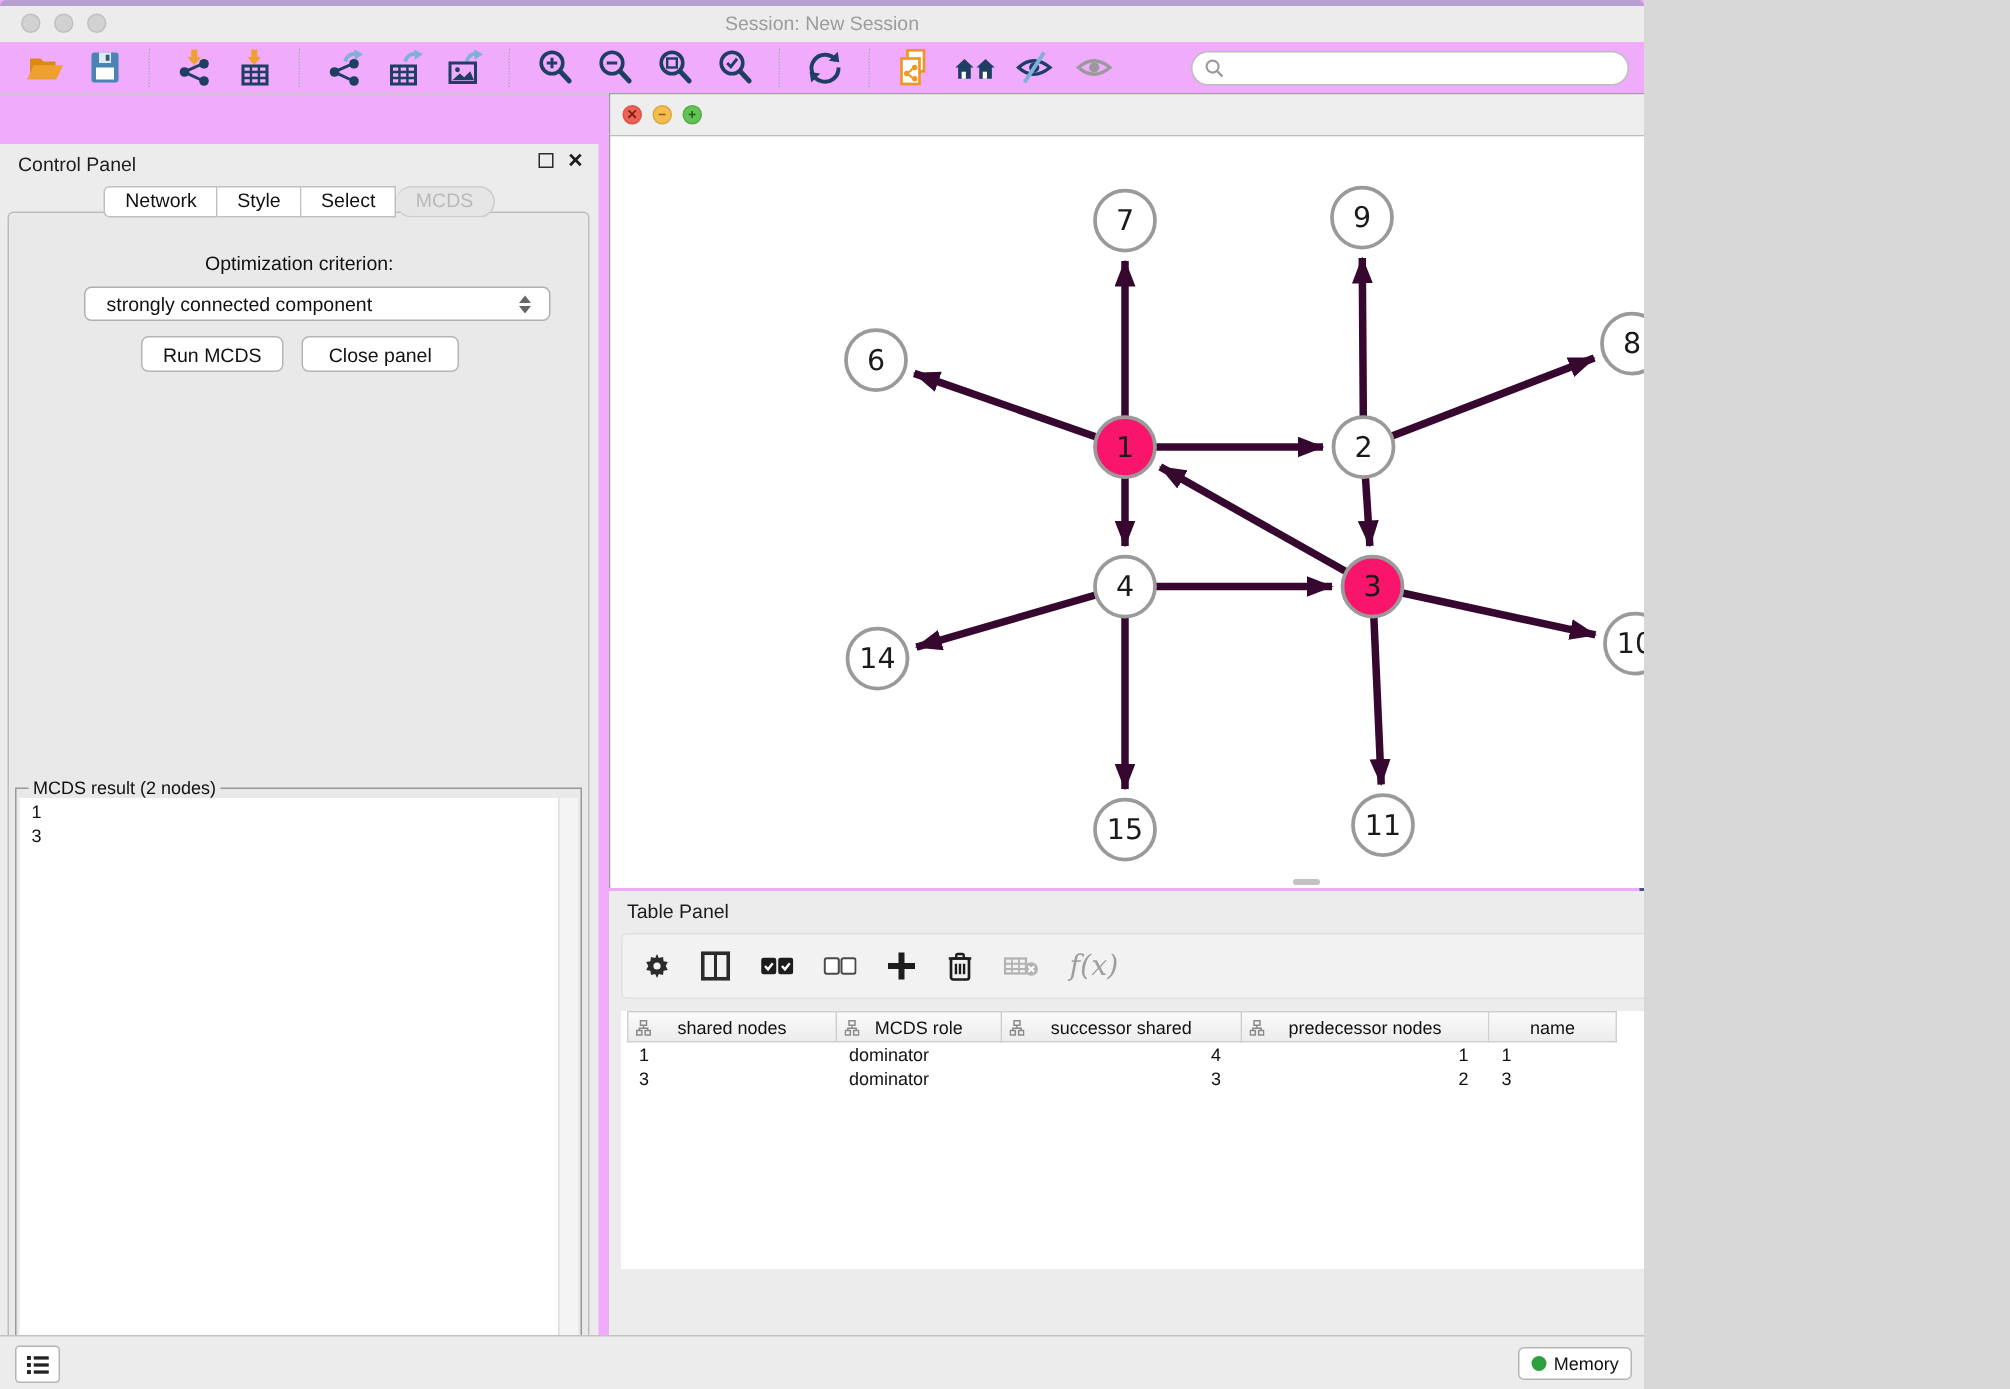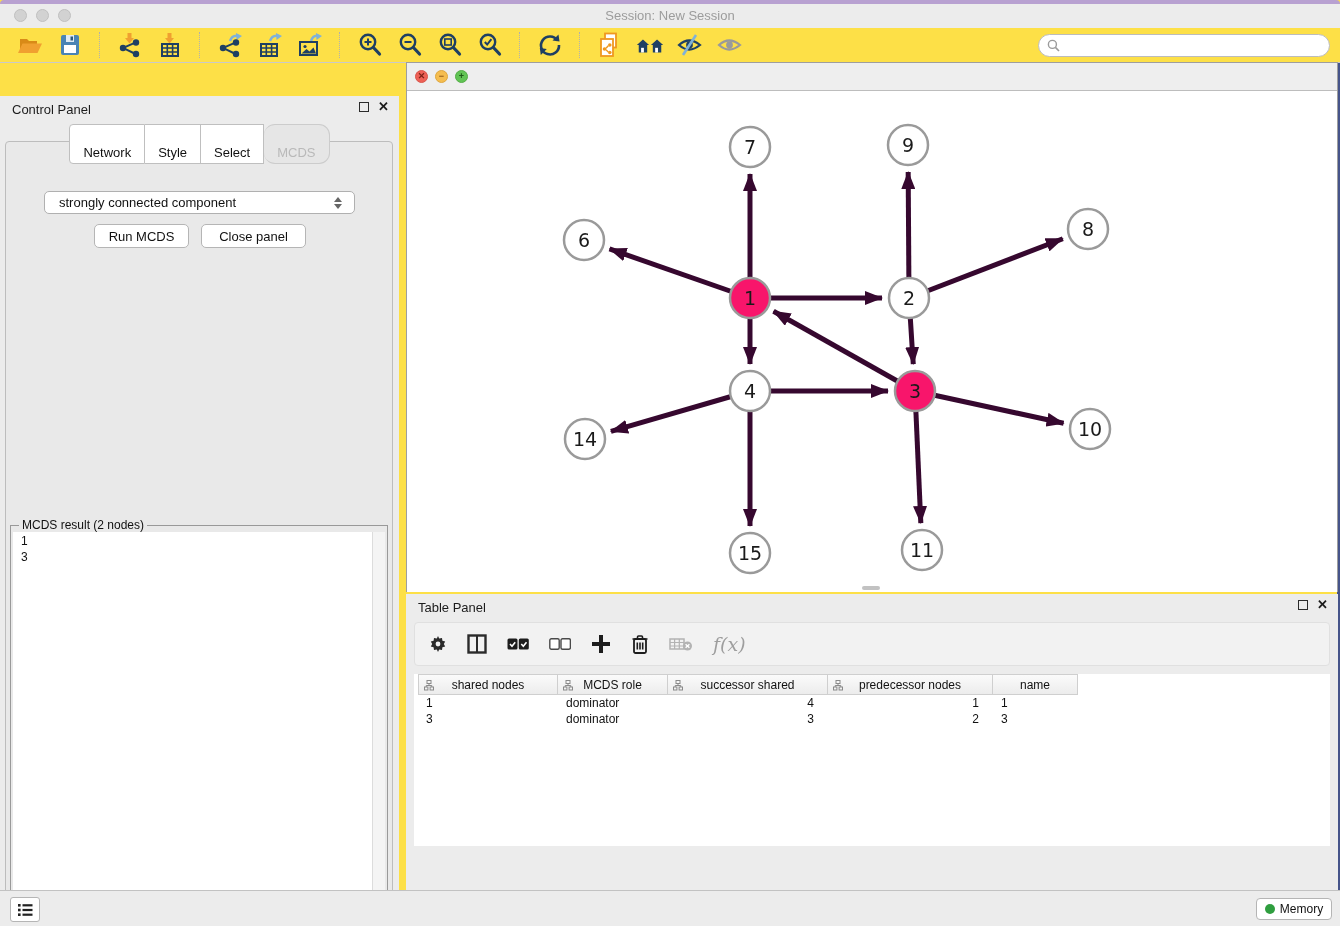--- a/index.html
+++ b/index.html
@@ -1,16 +1,16 @@
 <!DOCTYPE html>
 <html><head>
 <meta charset="utf-8">
 <style>
   html,body{margin:0;padding:0;background:#d8d8d8;font-family:"Liberation Sans",sans-serif;}
-  .app{position:relative;width:1340px;height:926px;background:#fde047;overflow:hidden;}
+  .app{position:relative;width:1096px;height:926px;background:#f0abfc;overflow:hidden;}
   .mac-strip{position:absolute;left:0;top:0;width:100%;height:4px;background:#b8a1d1;border-radius:6px 6px 0 0;}
   .edge-right{position:absolute;right:0;top:62px;width:3px;height:864px;background:#46548a;}
   
   .titlebar{position:absolute;left:0;top:4px;width:100%;height:24px;background:#ececec;}
   .tl-dots{position:absolute;left:14px;top:5px;display:flex;gap:9px;}
   .tl-dot{width:13px;height:13px;border-radius:50%;background:#d2d2d2;border:1px solid #c0c0c0;box-sizing:border-box;}
   .tb-title{position:absolute;left:0;top:4px;width:100%;text-align:center;font-size:13px;color:#9c9c9c;}
   
   .toolbar{position:absolute;left:0;top:28px;width:100%;height:35px;border-bottom:1px solid #c9c9c9;display:flex;align-items:center;padding:0 10px;box-sizing:border-box;}
   .tb-ico{width:30px;height:28px;display:flex;align-items:center;justify-content:center;margin:0 5px;}
@@ -18,27 +18,27 @@
   .search-wrap{margin-left:auto;display:flex;align-items:center;width:292px;height:23px;background:#fff;border:1px solid #bcbcbc;border-radius:12px;padding:0 8px;box-sizing:border-box;}
   .search-wrap input{border:none;outline:none;flex:1;font-size:13px;background:transparent;margin-left:6px;}
   
   .control-panel{position:absolute;left:0;top:63px;width:399px;height:819px;background:#ececec;margin-top:33px;}
   .panel-head{position:relative;height:28px;}
   .panel-title{position:absolute;left:12px;top:6px;font-size:13px;color:#1c1c1c;}
   .panel-btns{position:absolute;right:10px;top:6px;display:flex;gap:9px;align-items:center;}
   .float-box{width:10px;height:10px;border:1.6px solid #2b2b2b;box-sizing:border-box;}
   .close-x{font-size:13px;font-weight:bold;color:#1b1b1b;line-height:10px;}
   .mac-tabs{display:flex;justify-content:center;position:relative;z-index:3;}
-  .mac-tab{font-size:13px;padding:20px 13px 3px;background:#fff;border:1px solid #bfbfbf;border-left:none;color:#111;cursor:default;}
+  .mac-tab{font-size:13px;padding:1px 13px 3px;background:#fff;border:1px solid #bfbfbf;border-left:none;color:#111;cursor:default;}
   .mac-tab:first-child{border-left:1px solid #bfbfbf;border-radius:4px 0 0 4px;}
   .mac-tab:last-child{border-radius:0 4px 4px 0;}
   .mac-tab.active{background:#e6e6e6;color:#b9b9b9;border-color:#cccccc;border-radius:11px;}
   .cp-box{position:absolute;left:5px;top:45px;width:388px;height:762px;background:#e9e9e9;border:1px solid #bdbdbd;border-radius:4px;box-sizing:border-box;}
   .opt-label{position:absolute;left:0;top:72px;width:100%;text-align:center;font-size:13px;color:#111;}
-  .select-box{position:absolute;left:44px;top:95px;width:311px;height:23px;background:#fff;border:1px solid #b0b0b0;border-radius:5px;box-sizing:border-box;display:flex;align-items:center;}
+  .select-box{position:absolute;left:56px;top:95px;width:311px;height:23px;background:#fff;border:1px solid #b0b0b0;border-radius:5px;box-sizing:border-box;display:flex;align-items:center;}
   .select-box .sel-text{font-size:13px;color:#111;margin-left:14px;flex:1;}
   .stepper{display:flex;flex-direction:column;gap:2px;margin-right:12px;}
   .tri-up{width:0;height:0;border-left:4px solid transparent;border-right:4px solid transparent;border-bottom:5px solid #666;}
   .tri-dn{width:0;height:0;border-left:4px solid transparent;border-right:4px solid transparent;border-top:5px solid #666;}
   .cp-btn{position:absolute;top:128px;height:24px;background:#fff;border:1px solid #b5b5b5;border-radius:5px;font-size:13px;color:#111;display:flex;align-items:center;justify-content:center;box-sizing:border-box;}
   .btn-run{left:94px;width:95px;}
   .btn-close{left:201px;width:105px;}
   .result-fs{position:absolute;left:10px;top:429px;width:378px;height:378px;border:1px solid #999;background:#e9e9e9;box-sizing:border-box;}
   .result-legend{position:absolute;left:8px;top:-8px;font-size:12px;color:#111;background:#e9e9e9;padding:0 3px;}
   .result-inner{position:absolute;left:2px;top:6px;right:2px;bottom:2px;background:#fff;}
@@ -242,20 +242,21 @@
         <span class="close-x">✕</span>
       </span>
     </div>
     <div class="mac-tabs" id="cp-tabs">
         <div class="mac-tab">Network</div>
         <div class="mac-tab">Style</div>
         <div class="mac-tab">Select</div>
         <div class="mac-tab active">MCDS</div>
       </div>
     <div class="cp-box"></div>
+    <div class="opt-label">Optimization criterion:</div>
     <div class="select-box">
       <span class="sel-text">strongly connected component</span>
       <span class="stepper">
           <span class="tri-up"></span>
           <span class="tri-dn"></span>
         </span>
     </div>
     <div class="cp-btn btn-run">Run MCDS</div>
     <div class="cp-btn btn-close">Close panel</div>
     <div class="result-fs">

